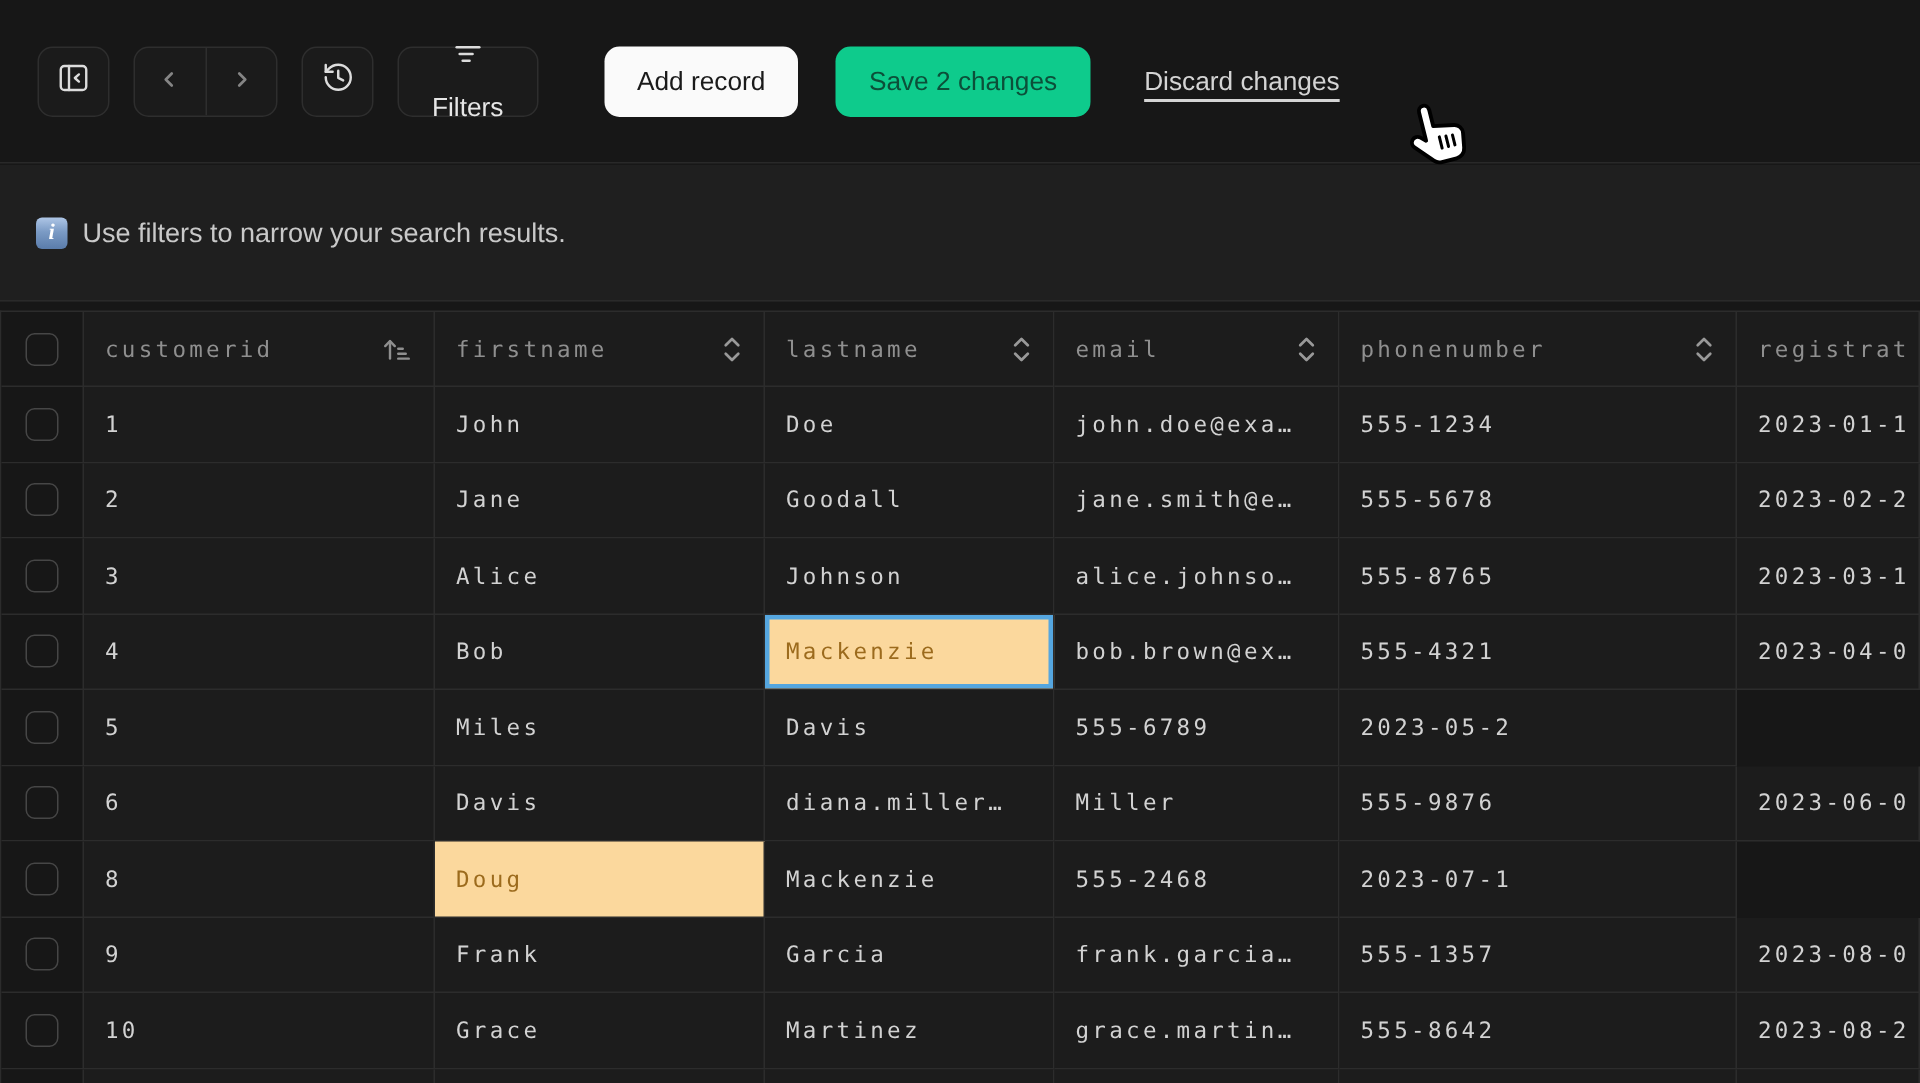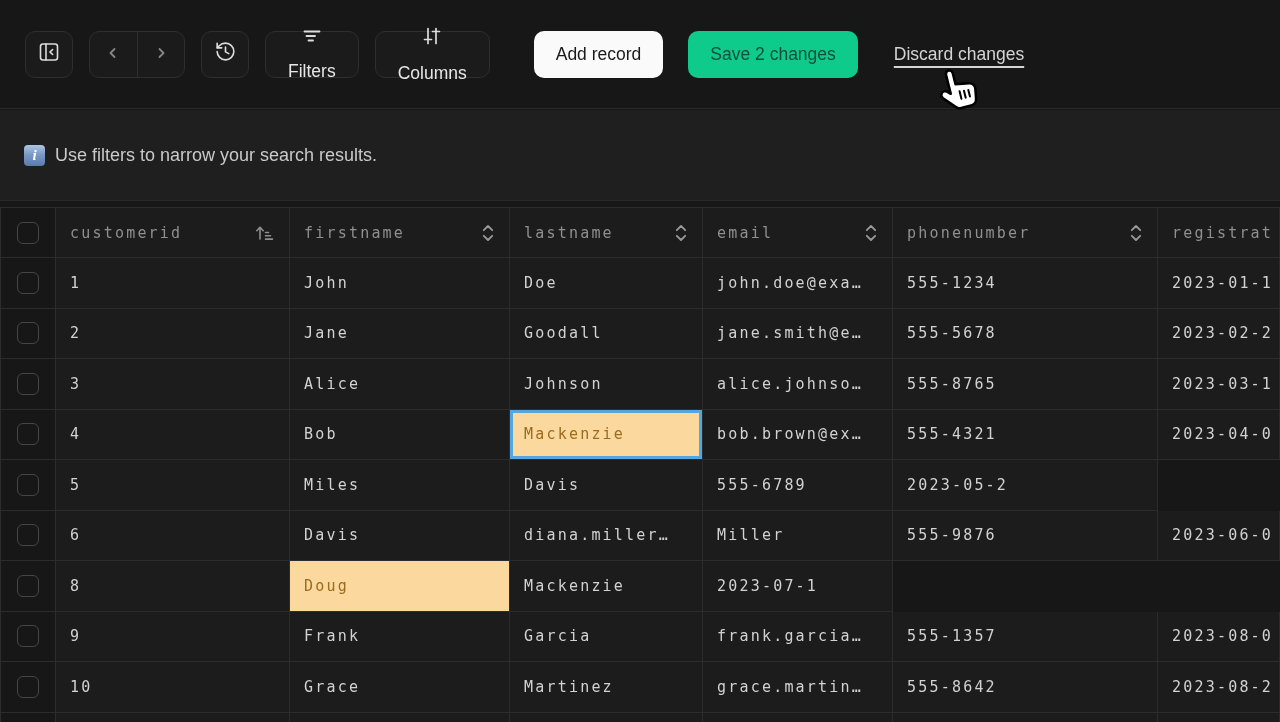--- a/index.html
+++ b/index.html
@@ -177,31 +177,20 @@
     <span>
       <svg width="20" height="18" viewBox="0 0 20 18" fill="none" stroke="#dcdcdc" stroke-width="1.8" stroke-linecap="round">
         <path d="M2.5 4.5 H17.5"></path>
         <path d="M4.5 9 H13"></path>
         <path d="M6.5 13.5 H11"></path>
       </svg>
     </span>
     <span>Filters</span>
   </button>
 
-  <button class="tb-btn ml16">
-    <span>
-      <svg width="22" height="22" viewBox="0 0 22 22" fill="none" stroke="#dcdcdc" stroke-width="1.7" stroke-linecap="round">
-        <path d="M7 3.5 V18.5"></path>
-        <path d="M15 3.5 V18.5"></path>
-        <path d="M11.5 6.5 H18.5"></path>
-        <path d="M3.5 14.5 H10.5"></path>
-      </svg>
-    </span>
-    <span>Columns</span>
-  </button>
 
   <button class="tb-btn btn-white ml16">
     <span>Add record</span>
   </button>
 
   <button class="tb-btn btn-green ml13">
     <span>Save 2 changes</span>
   </button>
 
   <a class="discard-link">Discard changes</a>
@@ -327,20 +316,21 @@
         <div class="cell">555-9876</div>
         <div class="cell">2023-06-0</div>
       </div>
       <div class="grid-row">
         <div class="cell cb">
           <span class="checkbox"></span>
         </div>
         <div class="cell">8</div>
         <div class="cell mod">Doug</div>
         <div class="cell">Mackenzie</div>
+        <div class="cell">555-2468</div>
         <div class="cell">2023-07-1</div>
       </div>
       <div class="grid-row">
         <div class="cell cb">
           <span class="checkbox"></span>
         </div>
         <div class="cell">9</div>
         <div class="cell">Frank</div>
         <div class="cell">Garcia</div>
         <div class="cell">frank.garcia…</div>

